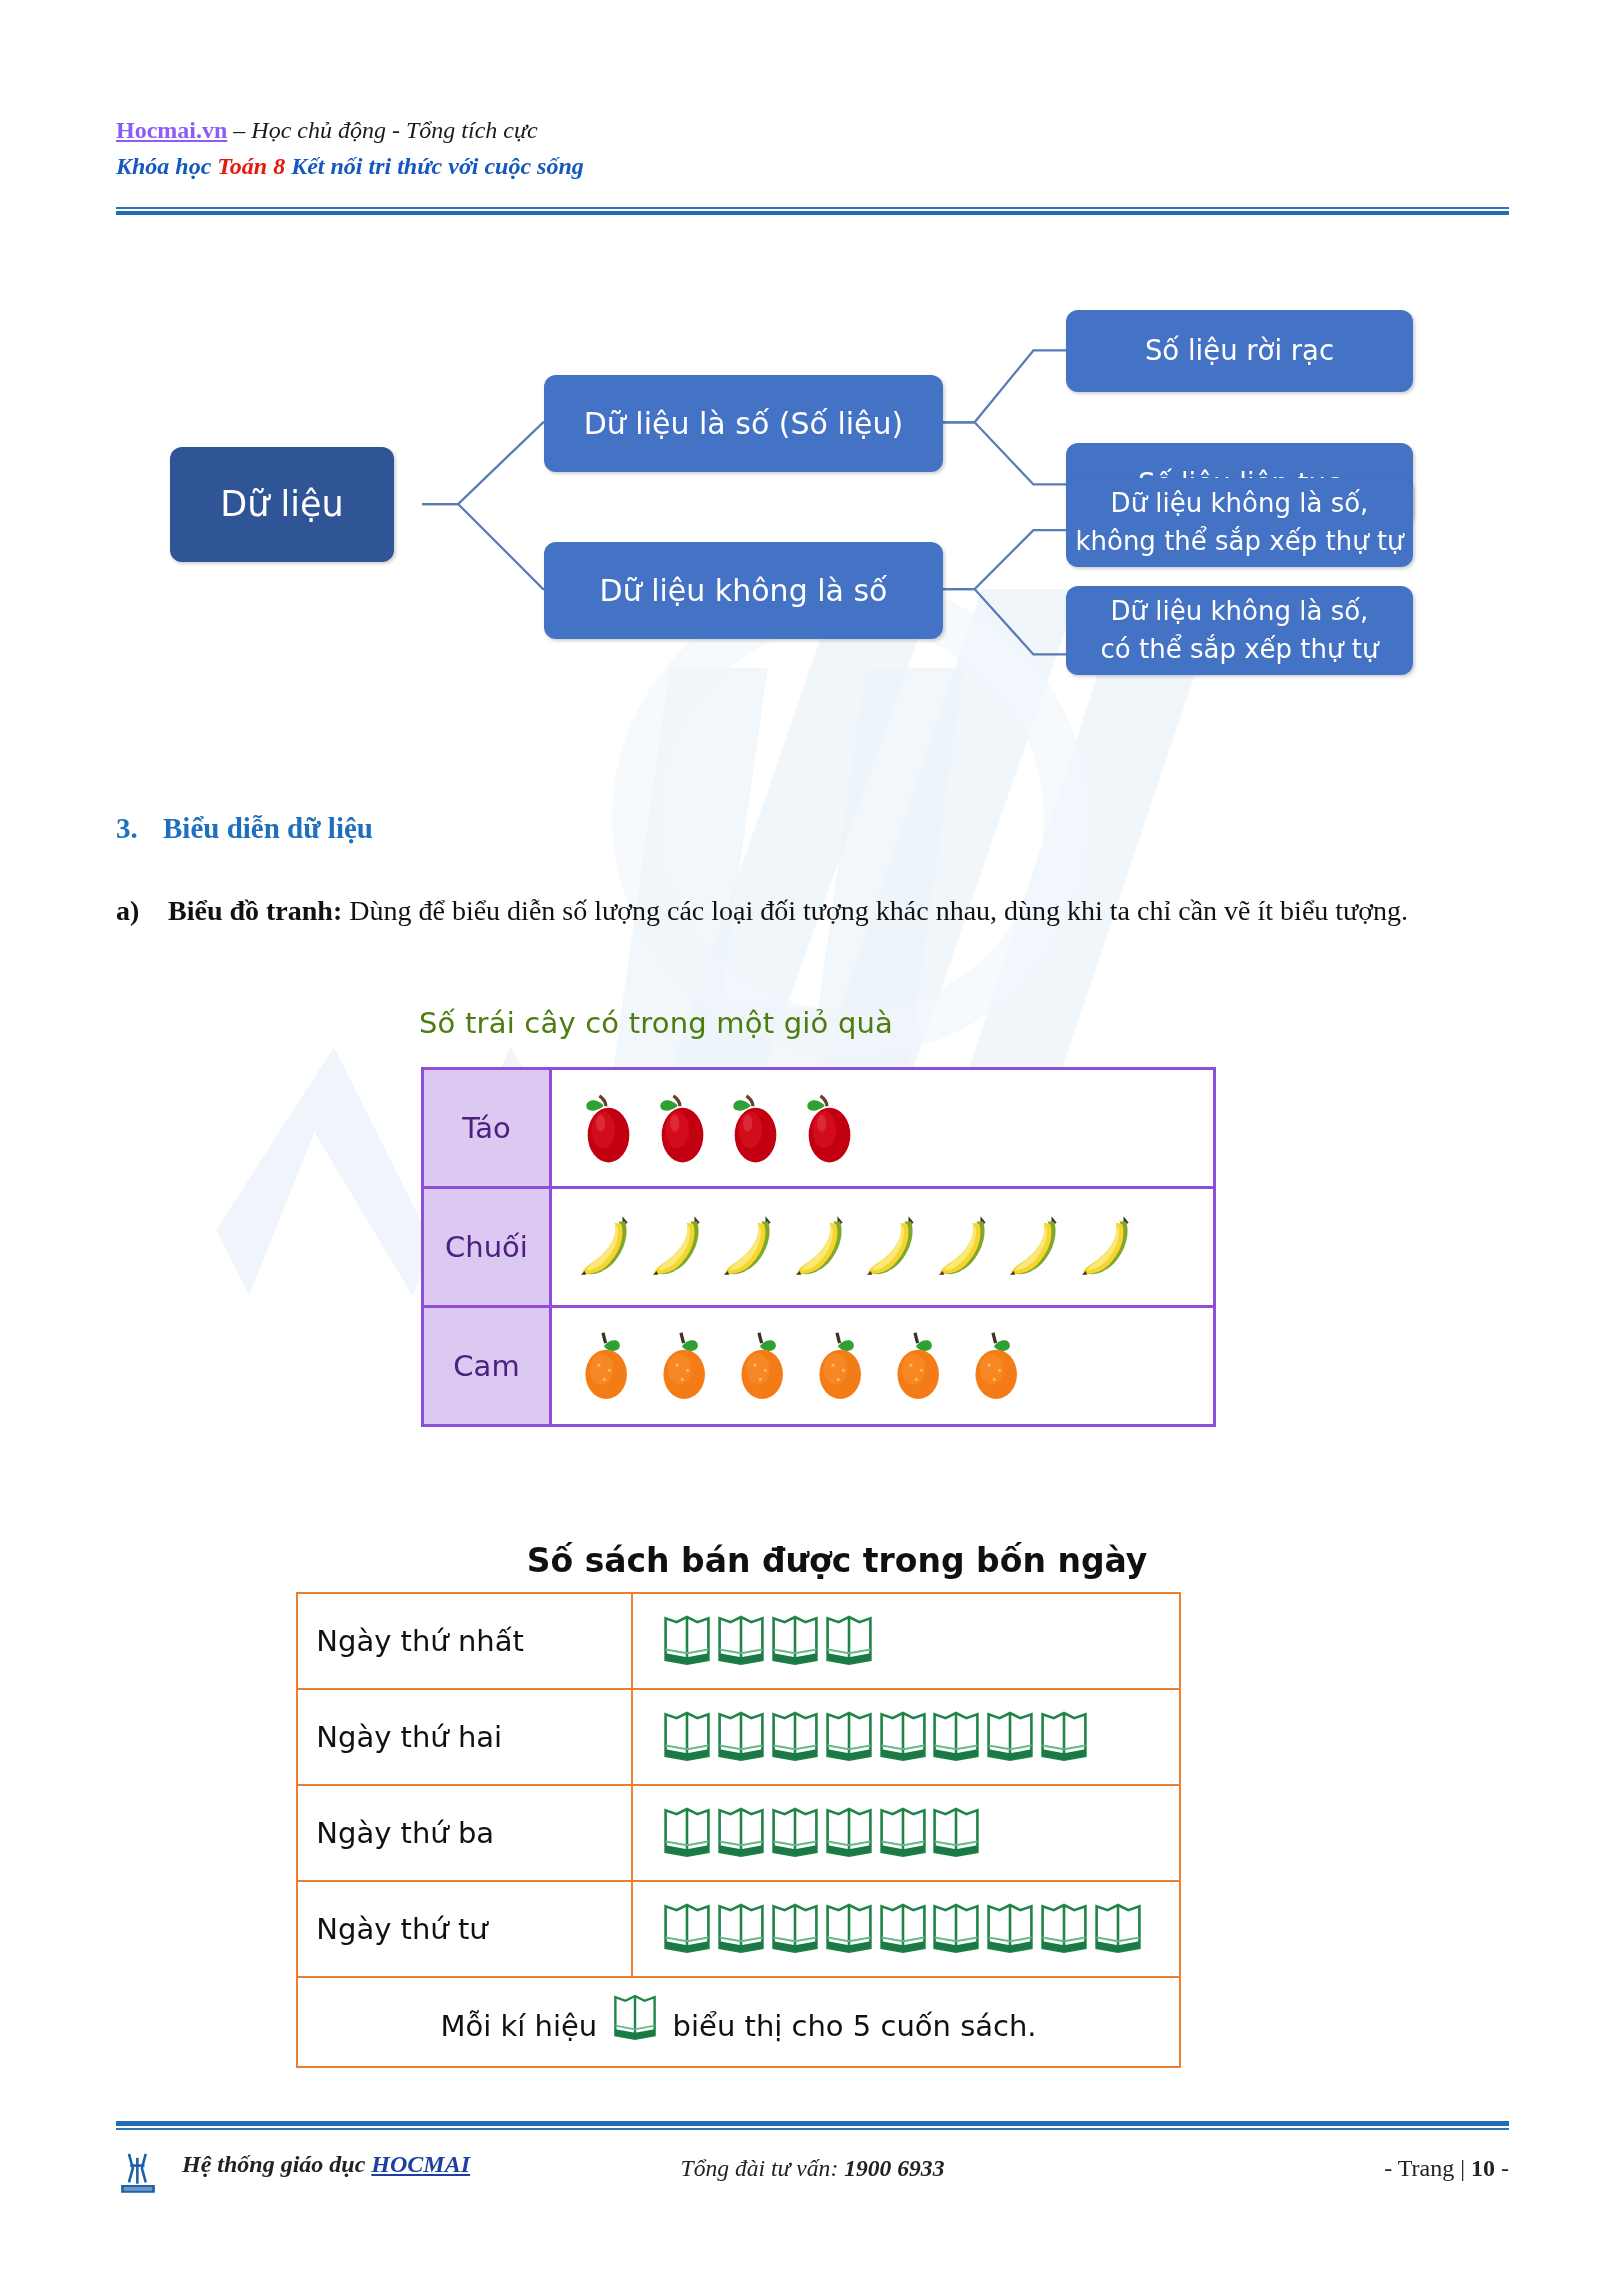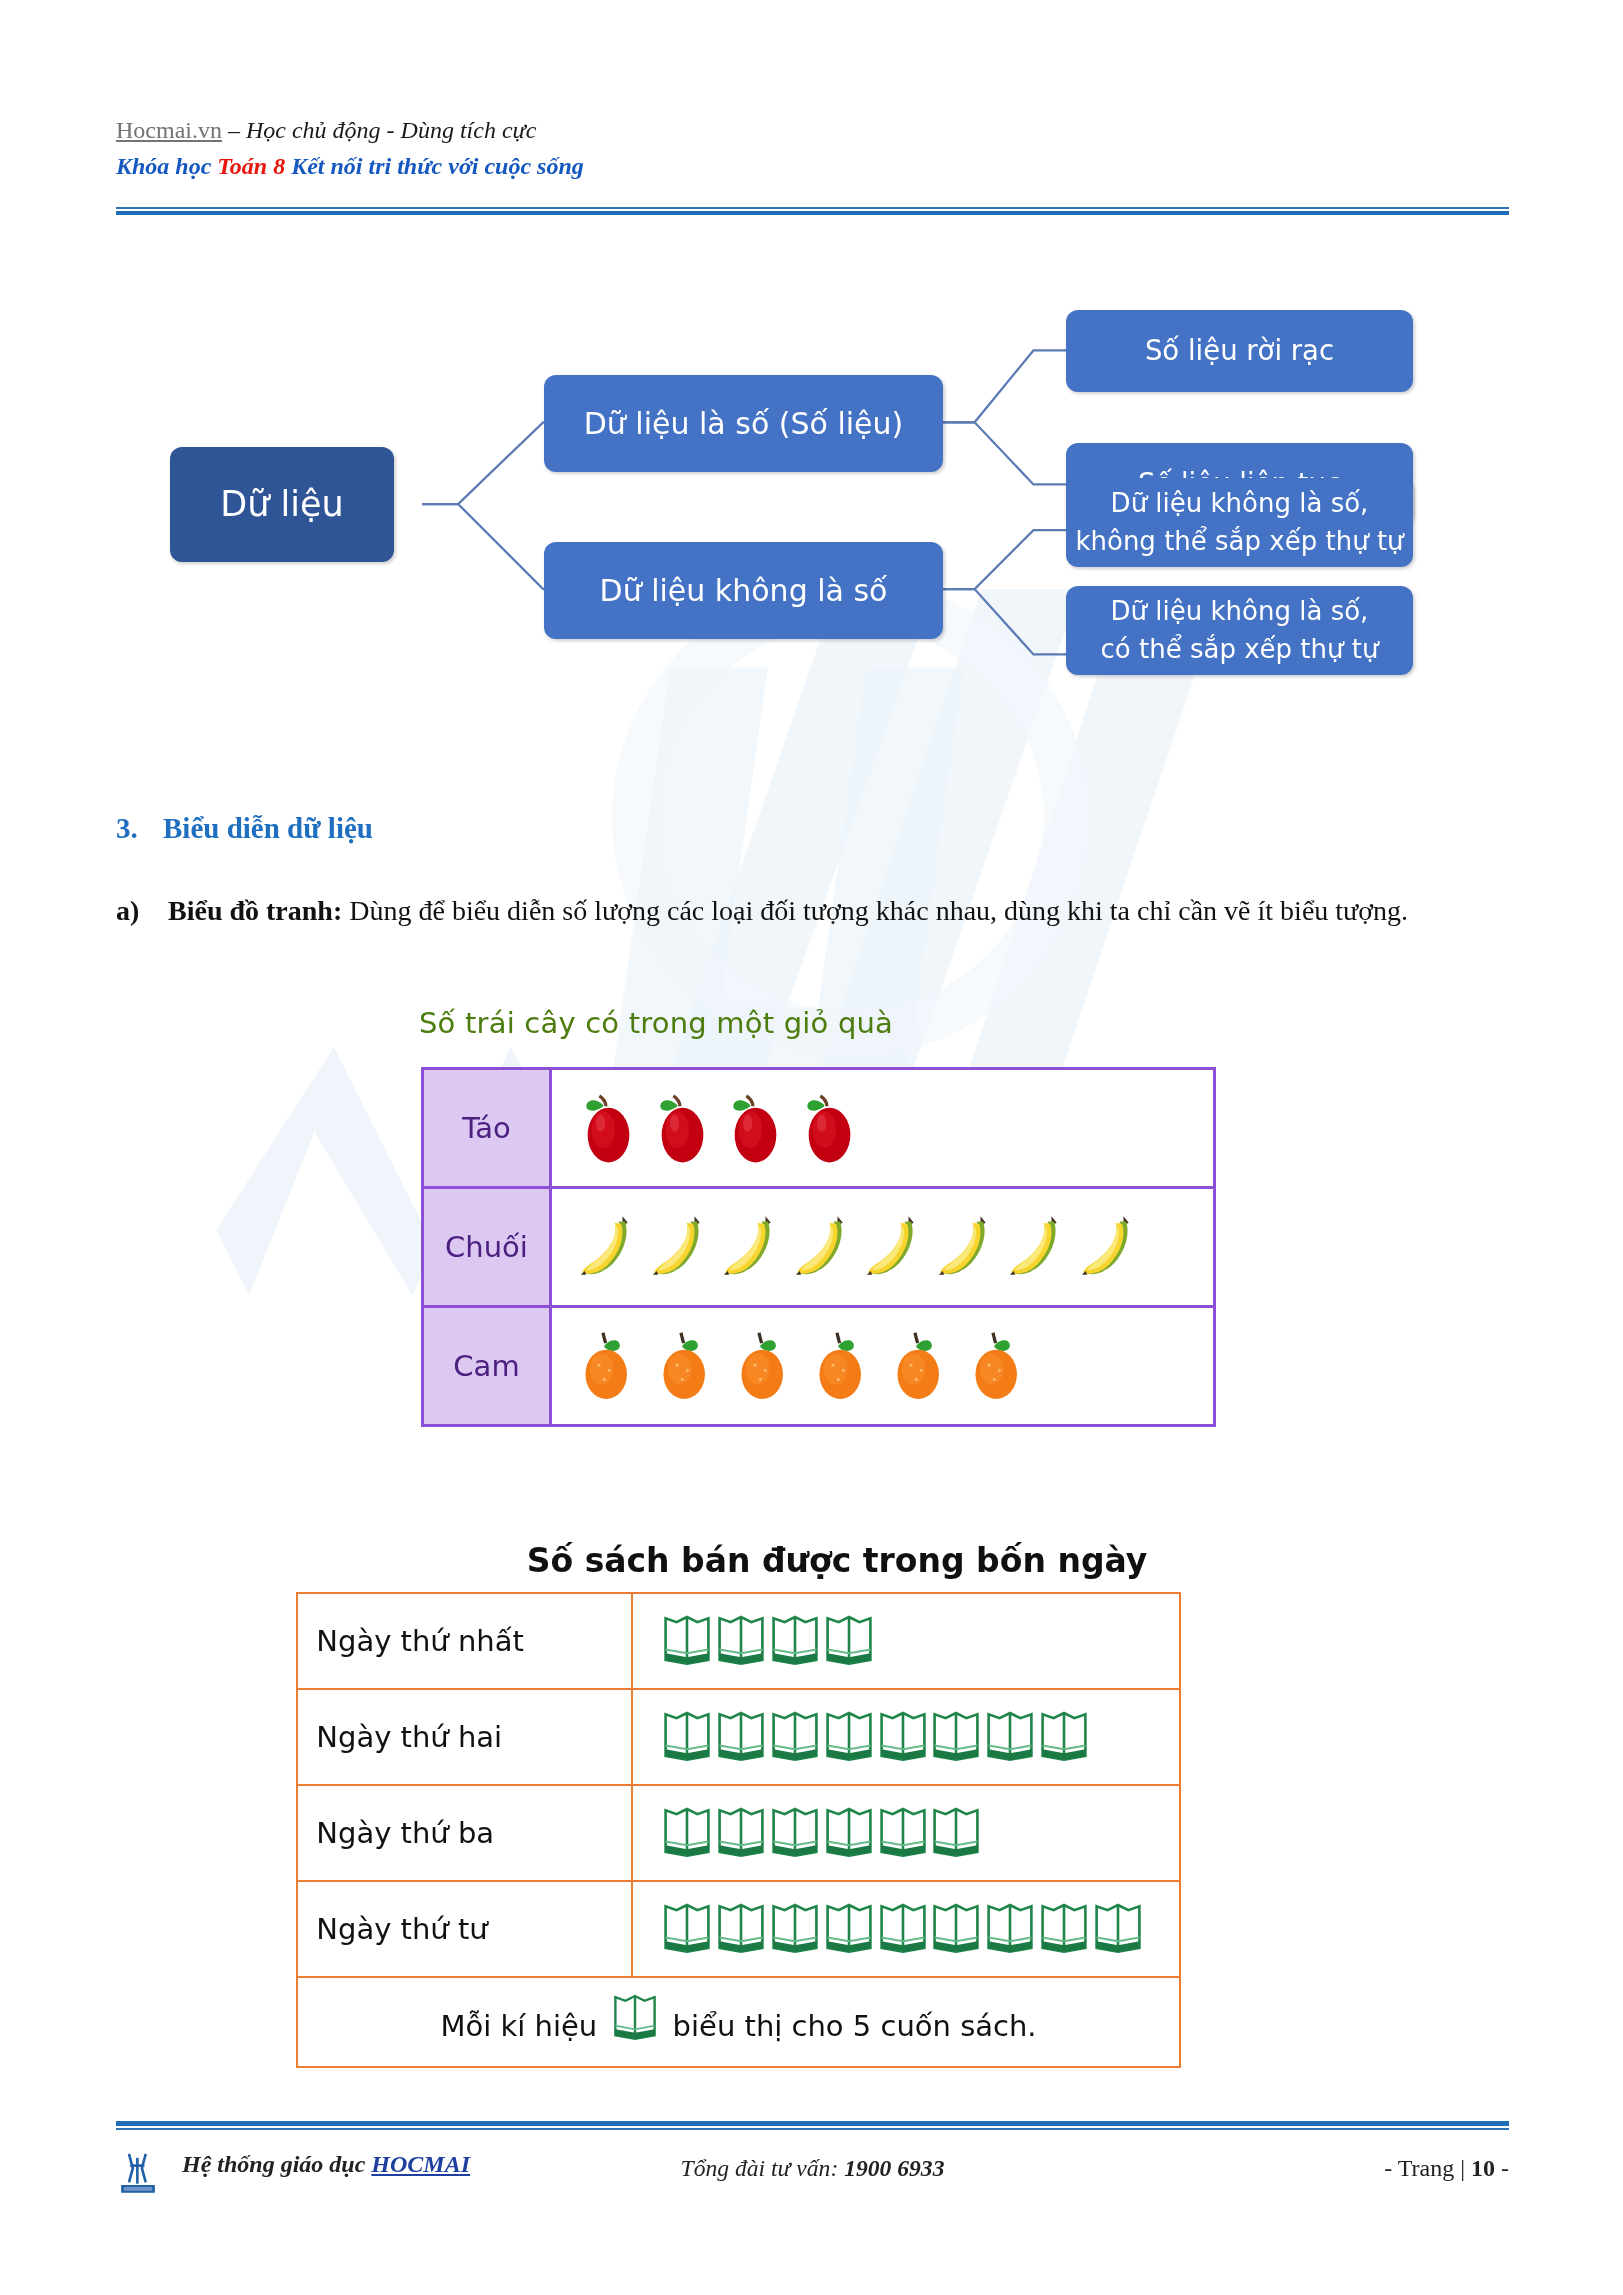--- a/index.html
+++ b/index.html
@@ -20,21 +20,21 @@
     pointer-events: none;
     opacity: 0.55;
   }
 
   
   .page { position: relative; z-index: 2; width: 1623px; height: 2295px; }
 
   
   .header { position: absolute; left: 116px; top: 114px; width: 1393px; }
   .hdr-line1 { font-size: 24px; font-style: italic; color: #1a1a1a; white-space: nowrap; line-height: 1.35; }
-  .hdr-link { color: #737373; text-decoration: underline; font-style: normal; font-weight: 400; }
+  .hdr-link { color: #8b5cf6; text-decoration: underline; font-style: normal; font-weight: 700; }
   .hdr-line2 { font-size: 24px; font-style: italic; font-weight: bold; color: #1558c0; white-space: nowrap; line-height: 1.35; margin-top: 3.9px; }
   .hdr-red { color: #e8160c; }
   .hdr-rule { position: absolute; left: 116px; top: 207px; width: 1393px; height: 7.9px; }
   .hdr-rule .thin { height: 2px; background: #2e75b6; }
   .hdr-rule .gap { height: 2px; background: #ffffff; }
   .hdr-rule .thick { height: 3.9px; background: #1f6fb8; }
 
   
   .diagram { position: absolute; left: 0px; top: 236px; width: 1623px; height: 523px; }
   .dbox {
@@ -135,21 +135,21 @@
     <path d="M1100 0 L1250 0 L900 980 L760 980 Z" opacity="0.75"></path>
     <path d="M1320 0 L1470 0 L1130 980 L990 980 Z" opacity="0.75"></path>
     <path d="M1540 0 L1690 0 L1360 980 L1220 980 Z" opacity="0.75"></path>
     <circle cx="1120" cy="350" r="330" fill="none" stroke="#e3eef8" stroke-width="70" opacity="0.55"></circle>
   </g>
 </svg>
 
 <div class="page">
 
   <div class="header">
-    <div class="hdr-line1"><span class="hdr-link">Hocmai.vn</span><span> – Học chủ động - Dùng tích cực</span></div>
+    <div class="hdr-line1"><span class="hdr-link">Hocmai.vn</span><span> – Học chủ động - Tổng tích cực</span></div>
     <div class="hdr-line2"><span>Khóa học </span><span class="hdr-red">Toán 8</span><span> Kết nối tri thức với cuộc sống</span></div>
   </div>
   <div class="hdr-rule">
     <div class="thin"></div>
       <div class="gap"></div>
       <div class="thick"></div>
   </div>
 
   <div class="diagram">
 

